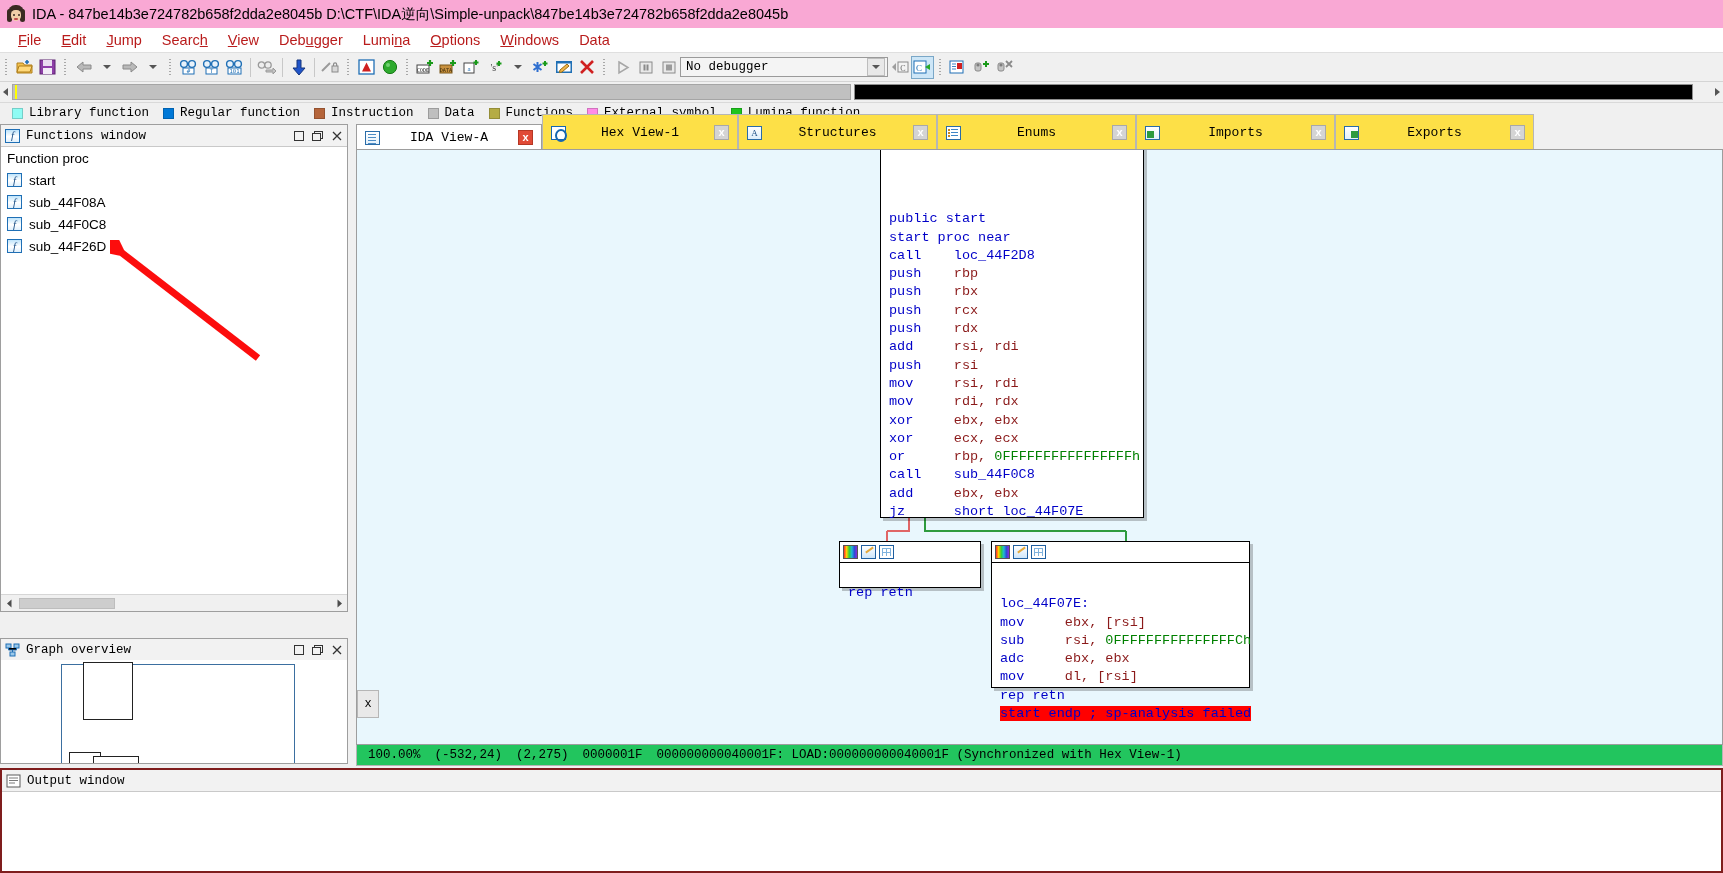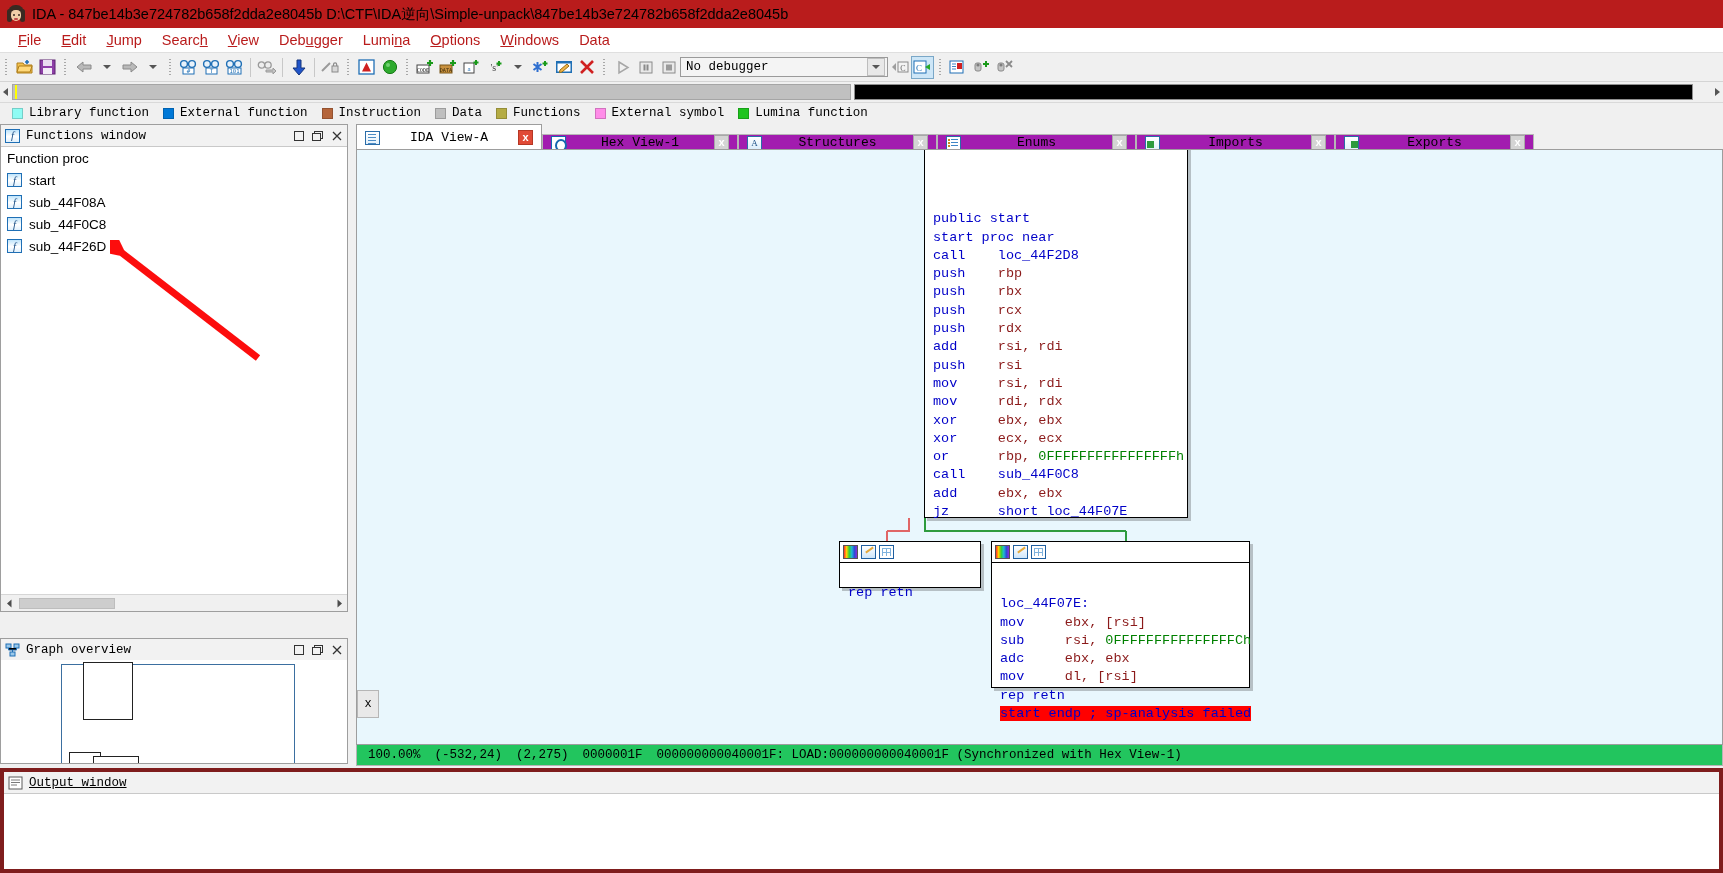--- a/index.html
+++ b/index.html
@@ -6,21 +6,21 @@
   body{
     width:1723px;height:873px;overflow:hidden;
     background:#f0f0f0;
     font-family:"Liberation Sans",sans-serif;
     font-size:13px;color:#000;
     -webkit-font-smoothing:antialiased;
   }
   .app{position:relative;width:1723px;height:873px;}
 
   
-  .titlebar{height:28px;background:#b91c1c;display:flex;align-items:center;padding-left:6px;}
+  .titlebar{height:28px;background:#f9a8d4;display:flex;align-items:center;padding-left:6px;}
   .app-icon{width:20px;height:20px;margin-right:6px;position:relative;flex:0 0 auto;}
   .app-icon .hair{position:absolute;left:2px;top:1px;width:16px;height:11px;background:#3a2a22;border-radius:8px 8px 4px 4px;}
   .app-icon .face{position:absolute;left:5px;top:6px;width:10px;height:11px;background:#f2cfa9;border-radius:5px 5px 6px 6px;}
   .app-icon .hairL{position:absolute;left:1px;top:5px;width:5px;height:13px;background:#3a2a22;border-radius:3px;}
   .app-icon .hairR{position:absolute;right:1px;top:5px;width:5px;height:13px;background:#3a2a22;border-radius:3px;}
   .app-icon .dot{position:absolute;left:7px;top:10px;width:2px;height:2px;background:#3a2a22;border-radius:50%;}
   .app-icon .dot2{position:absolute;left:12px;top:10px;width:2px;height:2px;background:#3a2a22;border-radius:50%;}
   .app-icon .mouth{position:absolute;left:8px;top:14px;width:4px;height:2px;background:#c04b4b;border-radius:2px;}
   .title-text{font-size:14.5px;color:#000;white-space:nowrap;}
 
@@ -83,22 +83,22 @@
   .sb-track{flex:1;height:15px;background:#f0f0f0;position:relative;}
   .sb-thumb{position:absolute;left:2px;top:2px;width:96px;height:11px;background:#cdcdcd;border:1px solid #bdbdbd;box-sizing:border-box;}
 
   
   .go-canvas{position:absolute;inset:21px 0 0 0;background:#fff;overflow:hidden;}
   .go-view{position:absolute;border:1px solid #3b6fa0;background:#fff;}
   .go-node{position:absolute;border:1px solid #222;background:#fff;}
 
   
   .tabstrip{position:absolute;display:flex;align-items:flex-end;height:26px;}
-  .tab{height:16px;display:flex;align-items:center;gap:8px;padding:0 8px;box-sizing:border-box;
-       background:#a21caf;border:1px solid #b6b6b6;border-bottom:none;
+  .tab{height:36px;display:flex;align-items:center;gap:8px;padding:0 8px;box-sizing:border-box;
+       background:#fde047;border:1px solid #b6b6b6;border-bottom:none;
        font-family:"Liberation Mono",monospace;font-size:13px;white-space:nowrap;}
   .tab.active{background:#ffffff;height:26px;border-color:#9d9d9d;}
   .tab .tlabel{flex:1;text-align:center;}
   .xclose{width:15px;height:15px;box-sizing:border-box;display:flex;align-items:center;justify-content:center;
           font-size:11px;font-weight:bold;font-family:"Liberation Sans",sans-serif;
           background:#d4d4d4;border:1px solid #a8a8a8;color:#fff;line-height:1;}
   .xclose.red{background:#e04a36;border-color:#b63724;}
 
   
   .ticon{width:15px;height:14px;box-sizing:border-box;position:relative;flex:0 0 auto;}
@@ -142,21 +142,21 @@
 
   
   .statusbar{position:absolute;height:21px;background:#22c55e;border:1px solid #b5b5b5;border-top:none;box-sizing:border-box;
              display:flex;align-items:center;font-family:"Liberation Mono",monospace;font-size:12.5px;padding-left:4px;gap:0;}
   .st-seg{padding:0 7px;white-space:nowrap;}
 
   
   .annot-arrow{position:absolute;pointer-events:none;}
 
   
-  .outwin{position:absolute;border:4px solid #7f1d1d;background:#fff;box-sizing:border-box;text-decoration:underline;}
+  .outwin{position:absolute;border:2px solid #7f1d1d;background:#fff;box-sizing:border-box;}
 </style>
 </head>
 <body>
 
 <div class="app">
 
   <div class="titlebar">
     <div class="app-icon">
       <div class="hair"></div>
         <div class="hairL"></div>
@@ -428,21 +428,21 @@
     </div>
   </div>
 
   <div class="legend">
     <div class="lg">
       <span class="sw" style="background:#8ffcf4"></span>
       <span class="lb">Library function</span>
       </div>
     <div class="lg">
       <span class="sw" style="background:#0078d7"></span>
-      <span class="lb">External function</span>
+      <span class="lb">Regular function</span>
       </div>
     <div class="lg">
       <span class="sw" style="background:#b5653b"></span>
       <span class="lb">Instruction</span>
       </div>
     <div class="lg">
       <span class="sw" style="background:#bfbfbf"></span>
       <span class="lb">Data</span>
       </div>
     <div class="lg">
@@ -622,21 +622,21 @@
       <path d="M552 368 L552 381 L553 381 L553 381" fill="none"></path>
       <path d="M552 368 L552 381 L530 381" stroke="#e06666" stroke-width="2" fill="none"></path>
       <path d="M530 381 L530 391" stroke="#e06666" stroke-width="2" fill="none"></path>
       <path d="M524 391 L530 400 L536 391 Z" fill="#e06666"></path>
 
       <path d="M568 368 L568 381 L769 381" stroke="#2e9b3e" stroke-width="2" fill="none"></path>
       <path d="M769 381 L769 391" stroke="#2e9b3e" stroke-width="2" fill="none"></path>
       <path d="M763 391 L769 400 L775 391 Z" fill="#2e9b3e"></path>
     </svg>
 
-    <div class="gnode" style="left:523px;top:-7px;width:264px;height:375px;margin-left:44px;">
+    <div class="gnode" style="left:523px;top:-7px;width:264px;height:375px;">
       <div class="code" style="padding-top:48px;">
 <span class="code-line"><span class="kw">public start</span></span>
 <span class="code-line"><span class="kw">start proc near</span></span>
 <span class="code-line"><span class="mn">call</span>    <span class="loc">loc_44F2D8</span></span>
 <span class="code-line"><span class="mn">push</span>    <span class="rg">rbp</span></span>
 <span class="code-line"><span class="mn">push</span>    <span class="rg">rbx</span></span>
 <span class="code-line"><span class="mn">push</span>    <span class="rg">rcx</span></span>
 <span class="code-line"><span class="mn">push</span>    <span class="rg">rdx</span></span>
 <span class="code-line"><span class="mn">add</span>     <span class="rg">rsi, rdi</span></span>
 <span class="code-line"><span class="mn">push</span>    <span class="rg">rsi</span></span>

